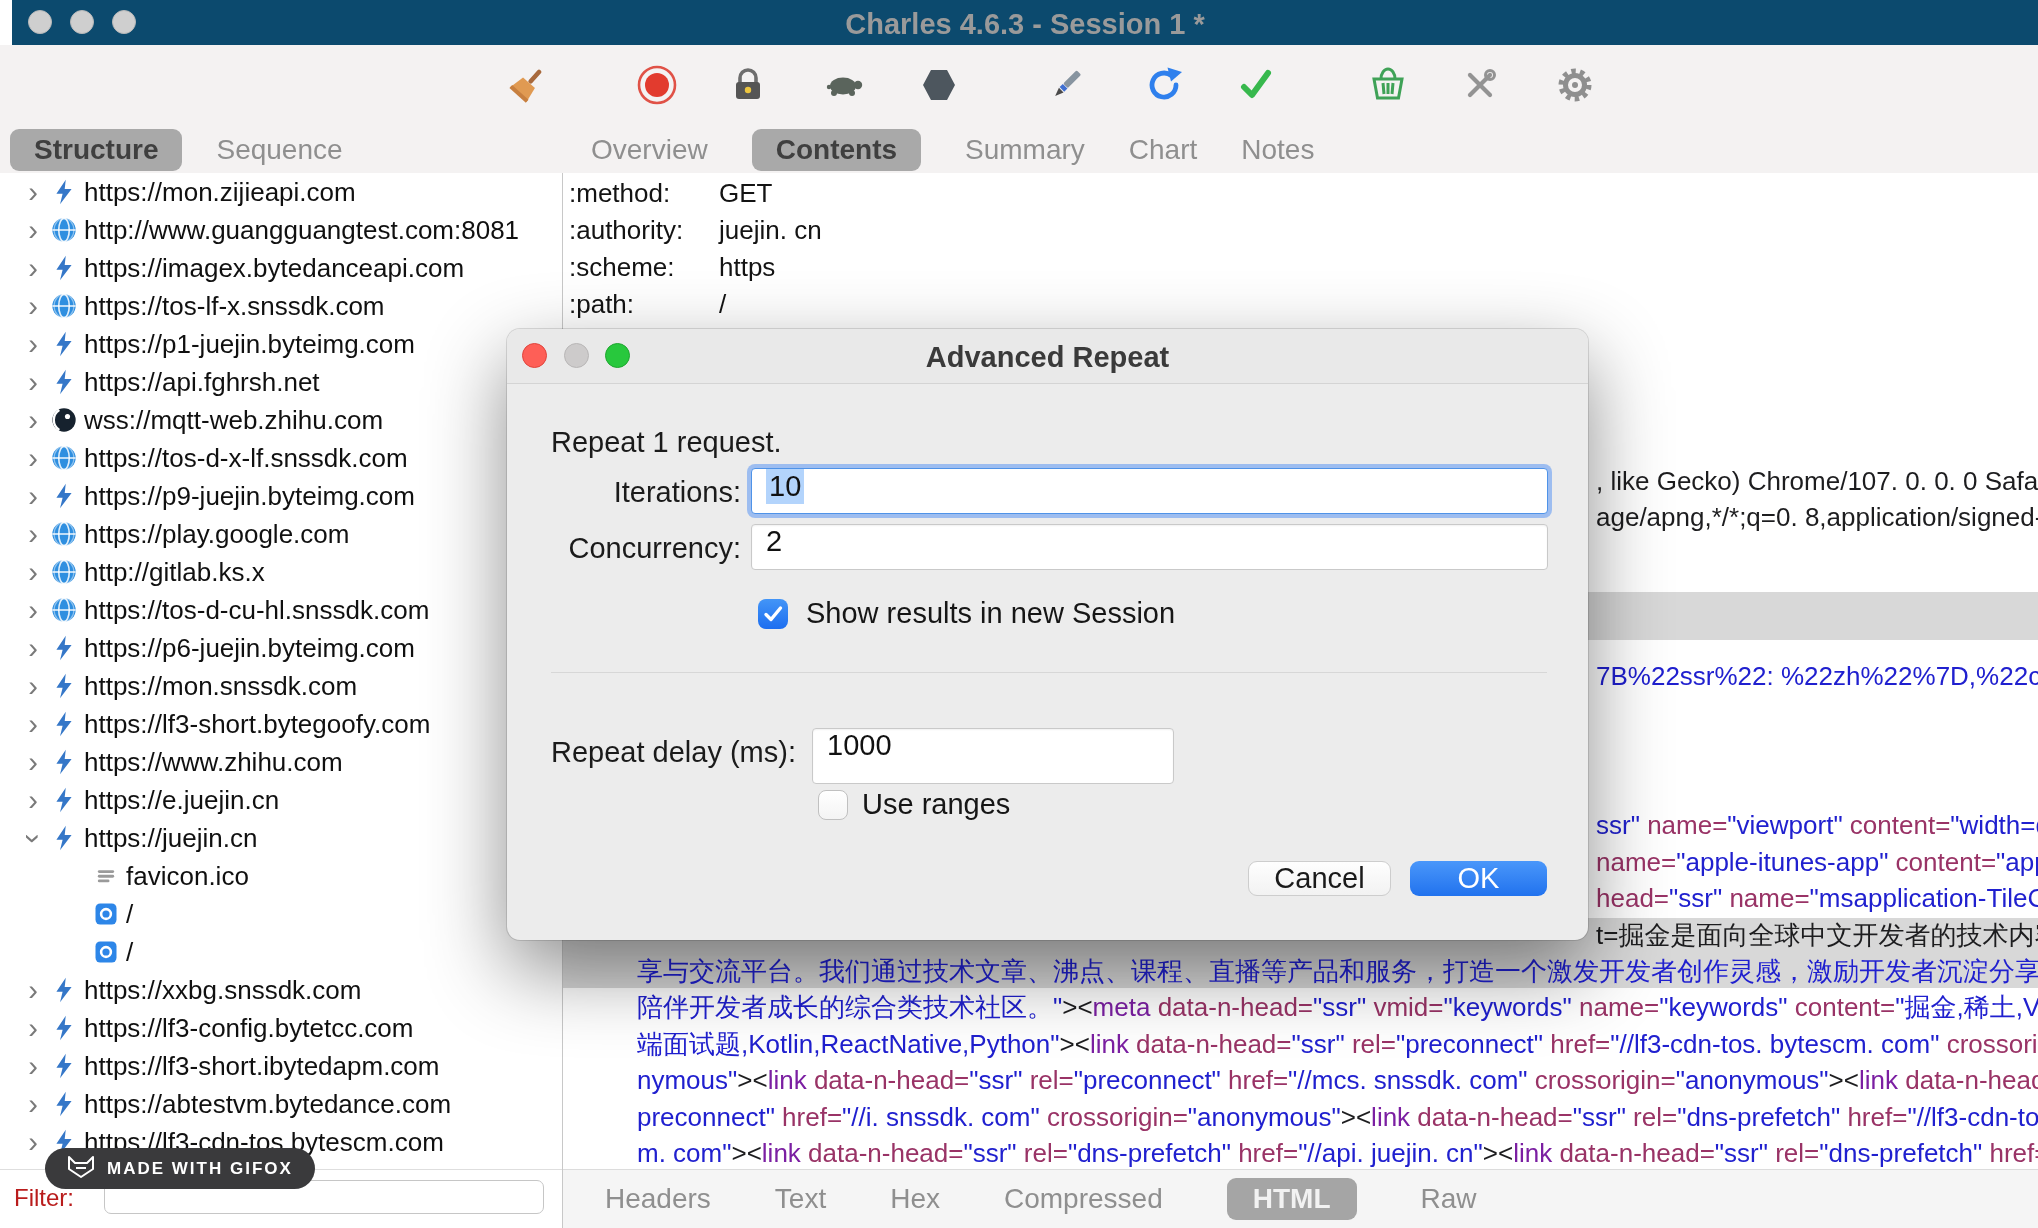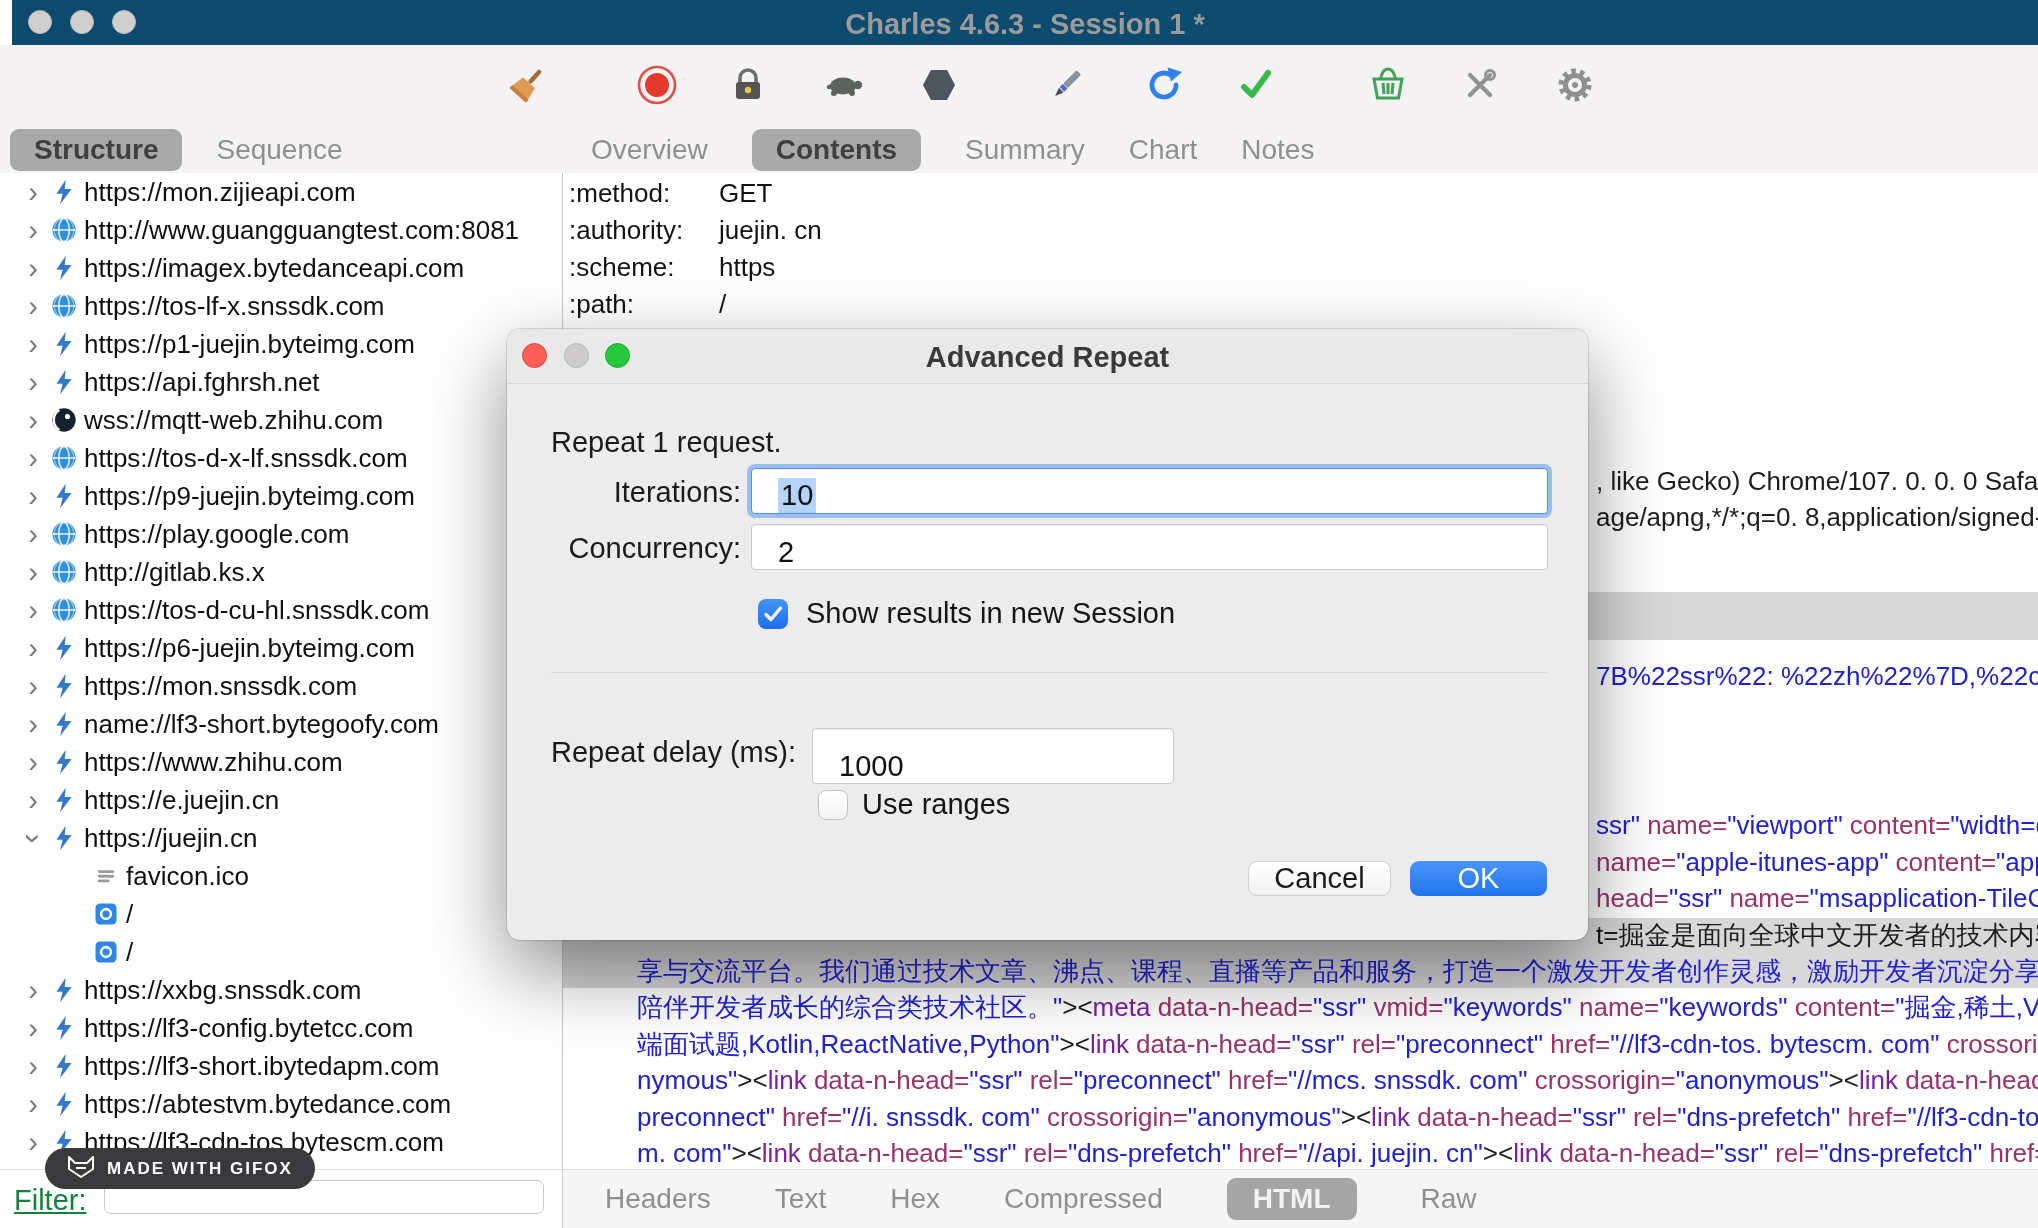--- a/index.html
+++ b/index.html
@@ -29,21 +29,21 @@
   .tree{position:absolute;left:0;top:173px;width:562px;bottom:58px;overflow:hidden;background:#fff;}
   .trow{display:flex;align-items:center;height:38px;padding-left:16px;white-space:nowrap;}
   .trow.child{padding-left:58px;}
   .chev{display:inline-block;width:34px;text-align:center;font-size:29px;color:#7a7a7a;line-height:1;}
   .chev.down{transform:rotate(90deg);}
   .ticon{width:34px;height:28px;display:inline-flex;align-items:center;}
   .tlabel{font-size:26px;color:#101010;margin-left:0;}
 
   .filterbar{position:absolute;left:0;bottom:0;width:562px;height:58px;background:#fff;
              border-top:1px solid #dedede;}
-  .flabel{position:absolute;left:14px;top:14px;font-size:29px;color:#15803d;text-decoration:underline;}
+  .flabel{position:absolute;left:14px;top:14px;font-size:24px;color:#b91c1c;}
   .finput{position:absolute;left:104px;top:10px;width:440px;height:34px;border:1px solid #c6c6c6;
           border-radius:7px;background:#fff;font-size:24px;padding:0 8px;box-sizing:border-box;outline:none;}
 
   .vdiv{position:absolute;left:562px;top:173px;bottom:0;width:1px;background:#c8c8c8;z-index:5;}
 
   
   .right{position:absolute;left:563px;top:173px;right:0;bottom:0;background:#fff;overflow:hidden;}
   .hdrs{position:absolute;left:0;top:2px;right:0;}
   .hline{height:37px;line-height:37px;font-size:26px;color:#131313;padding-left:6px;white-space:nowrap;}
   .hname{display:inline-block;min-width:150px;}
@@ -75,21 +75,21 @@
   .tl{position:absolute;top:14px;width:25px;height:25px;border-radius:50%;box-sizing:border-box;}
   .tl.red{left:15px;background:#fe5f57;border:1px solid #e0443c;}
   .tl.grey{left:57px;background:#cdcbcb;border:1px solid #b8b6b6;}
   .tl.green{left:98px;background:#28c83d;border:1px solid #1ea62f;}
   .dlg-title{position:absolute;left:0;right:0;top:0;height:54px;line-height:56px;text-align:center;
              font-size:29px;font-weight:bold;color:#3a3a3a;}
   .dlg-msg{position:absolute;left:44px;top:97px;font-size:29px;color:#1b1b1b;}
   .dlbl{position:absolute;font-size:29px;color:#1b1b1b;white-space:nowrap;}
   .dlbl.ra{left:44px;width:190px;text-align:right;}
   .input{position:absolute;background:#fff;border:1px solid #c9c9c9;border-radius:4px;
-         display:flex;align-items:flex-end;font-size:29px;color:#111;padding-left:26px;
+         display:flex;align-items:flex-start;font-size:29px;color:#111;padding-left:14px;
          box-sizing:border-box;box-shadow:inset 0 1px 2px rgba(0,0,0,.06);}
   .input.focus{border:1px solid #4f93e8;box-shadow:0 0 0 4px rgba(63,133,247,.45);}
   .selhl{background:#b3d4fc;padding:1px 3px;}
   .cb{position:absolute;width:30px;height:30px;border-radius:8px;box-sizing:border-box;}
   .cb.on{background:linear-gradient(#4395f7,#1d6ef0);}
   .cb.off{background:linear-gradient(#fff,#f4f4f4);border:1px solid #c0c0c0;}
   .cblbl{position:absolute;font-size:29px;color:#161616;white-space:nowrap;}
   .dsep{position:absolute;left:44px;right:41px;top:343px;height:1px;background:#d7d7d7;}
   .dbtn{position:absolute;top:532px;height:35px;border-radius:9px;font-size:29px;
         display:flex;align-items:center;justify-content:center;box-sizing:border-box;}
@@ -352,21 +352,21 @@
         </span>
         <span class="tlabel">https://mon.snssdk.com</span>
       </div>
       <div class="trow">
         <span class="chev">›</span>
         <span class="ticon">
           <svg width="28" height="28" viewBox="0 0 24 24">
             <polygon points="13.5,1.5 5.5,13.5 10.8,13.5 8.6,22.5 18.5,9.5 12.6,9.5" fill="#3577c8"></polygon>
           </svg>
         </span>
-        <span class="tlabel">name://lf3-short.bytegoofy.com</span>
+        <span class="tlabel">https://lf3-short.bytegoofy.com</span>
       </div>
       <div class="trow">
         <span class="chev">›</span>
         <span class="ticon">
           <svg width="28" height="28" viewBox="0 0 24 24">
             <polygon points="13.5,1.5 5.5,13.5 10.8,13.5 8.6,22.5 18.5,9.5 12.6,9.5" fill="#3577c8"></polygon>
           </svg>
         </span>
         <span class="tlabel">https://www.zhihu.com</span>
       </div>

